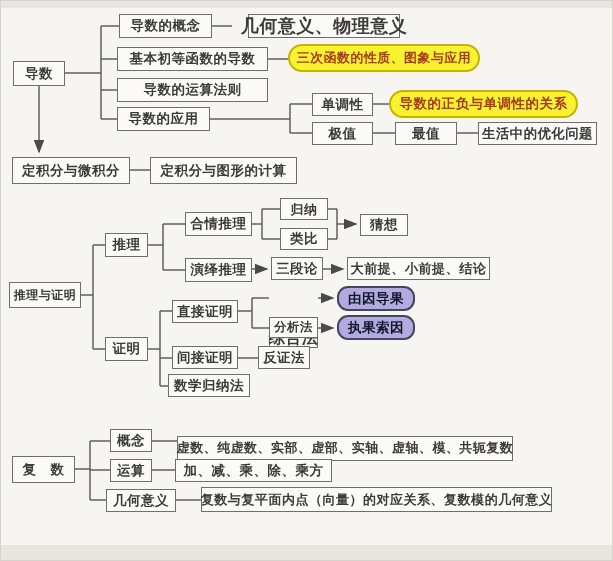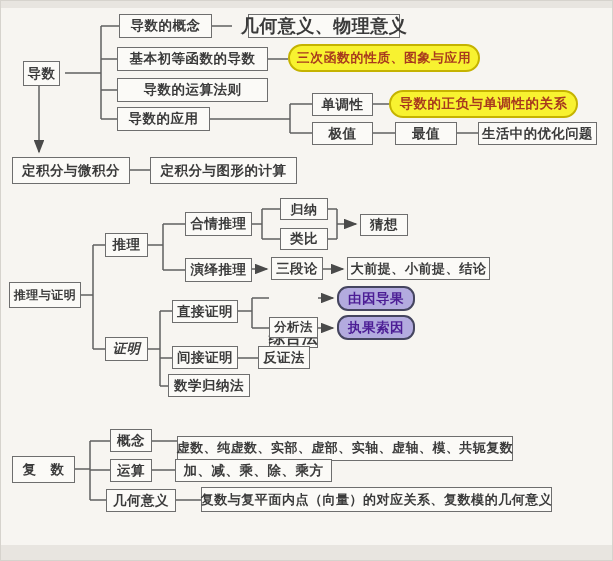--- a/index.html
+++ b/index.html
@@ -16,21 +16,21 @@
     border:1.5px solid #6e6e6e;background:#fbfaf7;
     color:#3b3b3b;font-weight:bold;text-align:center;white-space:nowrap;
     letter-spacing:0.5px;line-height:1;
   }
   .node.ellipse{
     border-radius:999px;border:2px solid #c5b300;
     background:#f8f230;color:#a83a1e;
   }
   .node.purple{
     border-radius:11px;border:2px solid #45455f;
-    background:#b3abdf;color:#4c1d95;
+    background:#b3abdf;color:#0f172a;
   }
 </style>
 </head>
 <body>
 
 <div id="canvas">
   <div class="strip" style="top:0;height:8px;"></div>
   <div class="strip" style="top:545px;height:16px;"></div>
   <svg id="edges-svg" width="613" height="561">
     <defs>
@@ -90,37 +90,37 @@
         <polyline points="90,441 90,500" fill="none" stroke="#5f5f5f" stroke-width="1.5"></polyline>
         <polyline points="90,441 110,441" fill="none" stroke="#5f5f5f" stroke-width="1.5"></polyline>
         <polyline points="90,470 110,470" fill="none" stroke="#5f5f5f" stroke-width="1.5"></polyline>
         <polyline points="90,500 106,500" fill="none" stroke="#5f5f5f" stroke-width="1.5"></polyline>
         <polyline points="152,441 177,441" fill="none" stroke="#5f5f5f" stroke-width="1.5"></polyline>
         <polyline points="152,470 175,470" fill="none" stroke="#5f5f5f" stroke-width="1.5"></polyline>
         <polyline points="176,500 201,500" fill="none" stroke="#5f5f5f" stroke-width="1.5"></polyline>
       </g>
   </svg>
   <div id="nodes-layer">
-      <div class="node box" style="left: 23px; top: 61px; width: 37px; height: 25px; font-size: 13.5px;">导数</div>
+      <div class="node box" style="left: 13px; top: 61px; width: 52px; height: 25px; font-size: 13.5px;">导数</div>
       <div class="node box" style="left: 119px; top: 14px; width: 93px; height: 24px; font-size: 13.5px;">导数的概念</div>
       <div class="node box" style="left: 248px; top: 14px; width: 152px; height: 24px; font-size: 18px;">几何意义、物理意义</div>
       <div class="node box" style="left: 117px; top: 47px; width: 151px; height: 24px; font-size: 13.5px;">基本初等函数的导数</div>
       <div class="node ellipse" style="left: 288px; top: 44px; width: 192px; height: 28px; font-size: 12.9231px;">三次函数的性质、图象与应用</div>
       <div class="node box" style="left: 117px; top: 78px; width: 151px; height: 24px; font-size: 13.5px;">导数的运算法则</div>
       <div class="node box" style="left: 117px; top: 107px; width: 93px; height: 24px; font-size: 13.5px;">导数的应用</div>
       <div class="node box" style="left: 312px; top: 93px; width: 61px; height: 23px; font-size: 13.5px;">单调性</div>
       <div class="node ellipse" style="left: 389px; top: 90px; width: 189px; height: 28px; font-size: 13.5px;">导数的正负与单调性的关系</div>
       <div class="node box" style="left: 312px; top: 122px; width: 61px; height: 23px; font-size: 13.5px;">极值</div>
       <div class="node box" style="left: 395px; top: 122px; width: 62px; height: 23px; font-size: 13.5px;">最值</div>
       <div class="node box" style="left: 478px; top: 122px; width: 119px; height: 23px; font-size: 13.375px;">生活中的优化问题</div>
       <div class="node box" style="left: 12px; top: 157px; width: 118px; height: 27px; font-size: 13.5px;">定积分与微积分</div>
       <div class="node box" style="left: 150px; top: 157px; width: 147px; height: 27px; font-size: 13.5px;">定积分与图形的计算</div>
       <div class="node box" style="left: 9px; top: 282px; width: 72px; height: 26px; font-size: 12px;">推理与证明</div>
       <div class="node box" style="left: 105px; top: 233px; width: 43px; height: 24px; font-size: 13.5px;">推理</div>
-      <div class="node box" style="left: 105px; top: 337px; width: 43px; height: 24px; font-size: 13.5px; font-style: italic;">证明</div>
+      <div class="node box" style="left: 105px; top: 337px; width: 43px; height: 24px; font-size: 13.5px;">证明</div>
       <div class="node box" style="left: 185px; top: 212px; width: 67px; height: 24px; font-size: 13.5px;">合情推理</div>
       <div class="node box" style="left: 185px; top: 258px; width: 67px; height: 24px; font-size: 13.5px;">演绎推理</div>
       <div class="node box" style="left: 280px; top: 198px; width: 48px; height: 22px; font-size: 13px;">归纳</div>
       <div class="node box" style="left: 280px; top: 228px; width: 48px; height: 22px; font-size: 13.5px;">类比</div>
       <div class="node box" style="left: 360px; top: 214px; width: 48px; height: 22px; font-size: 13.5px;">猜想</div>
       <div class="node box" style="left: 271px; top: 257px; width: 52px; height: 23px; font-size: 13.3333px;">三段论</div>
       <div class="node box" style="left: 347px; top: 257px; width: 143px; height: 23px; font-size: 13.1px;">大前提、小前提、结论</div>
       <div class="node box" style="left: 172px; top: 300px; width: 66px; height: 23px; font-size: 13.5px;">直接证明</div>
       <div class="node box" style="left: 269px; top: 288px; width: 49px; height: 21px; font-size: 16px; margin-top: 39px;">综合法</div>
       <div class="node purple" style="left: 337px; top: 286px; width: 78px; height: 25px; font-size: 13.5px;">由因导果</div>

